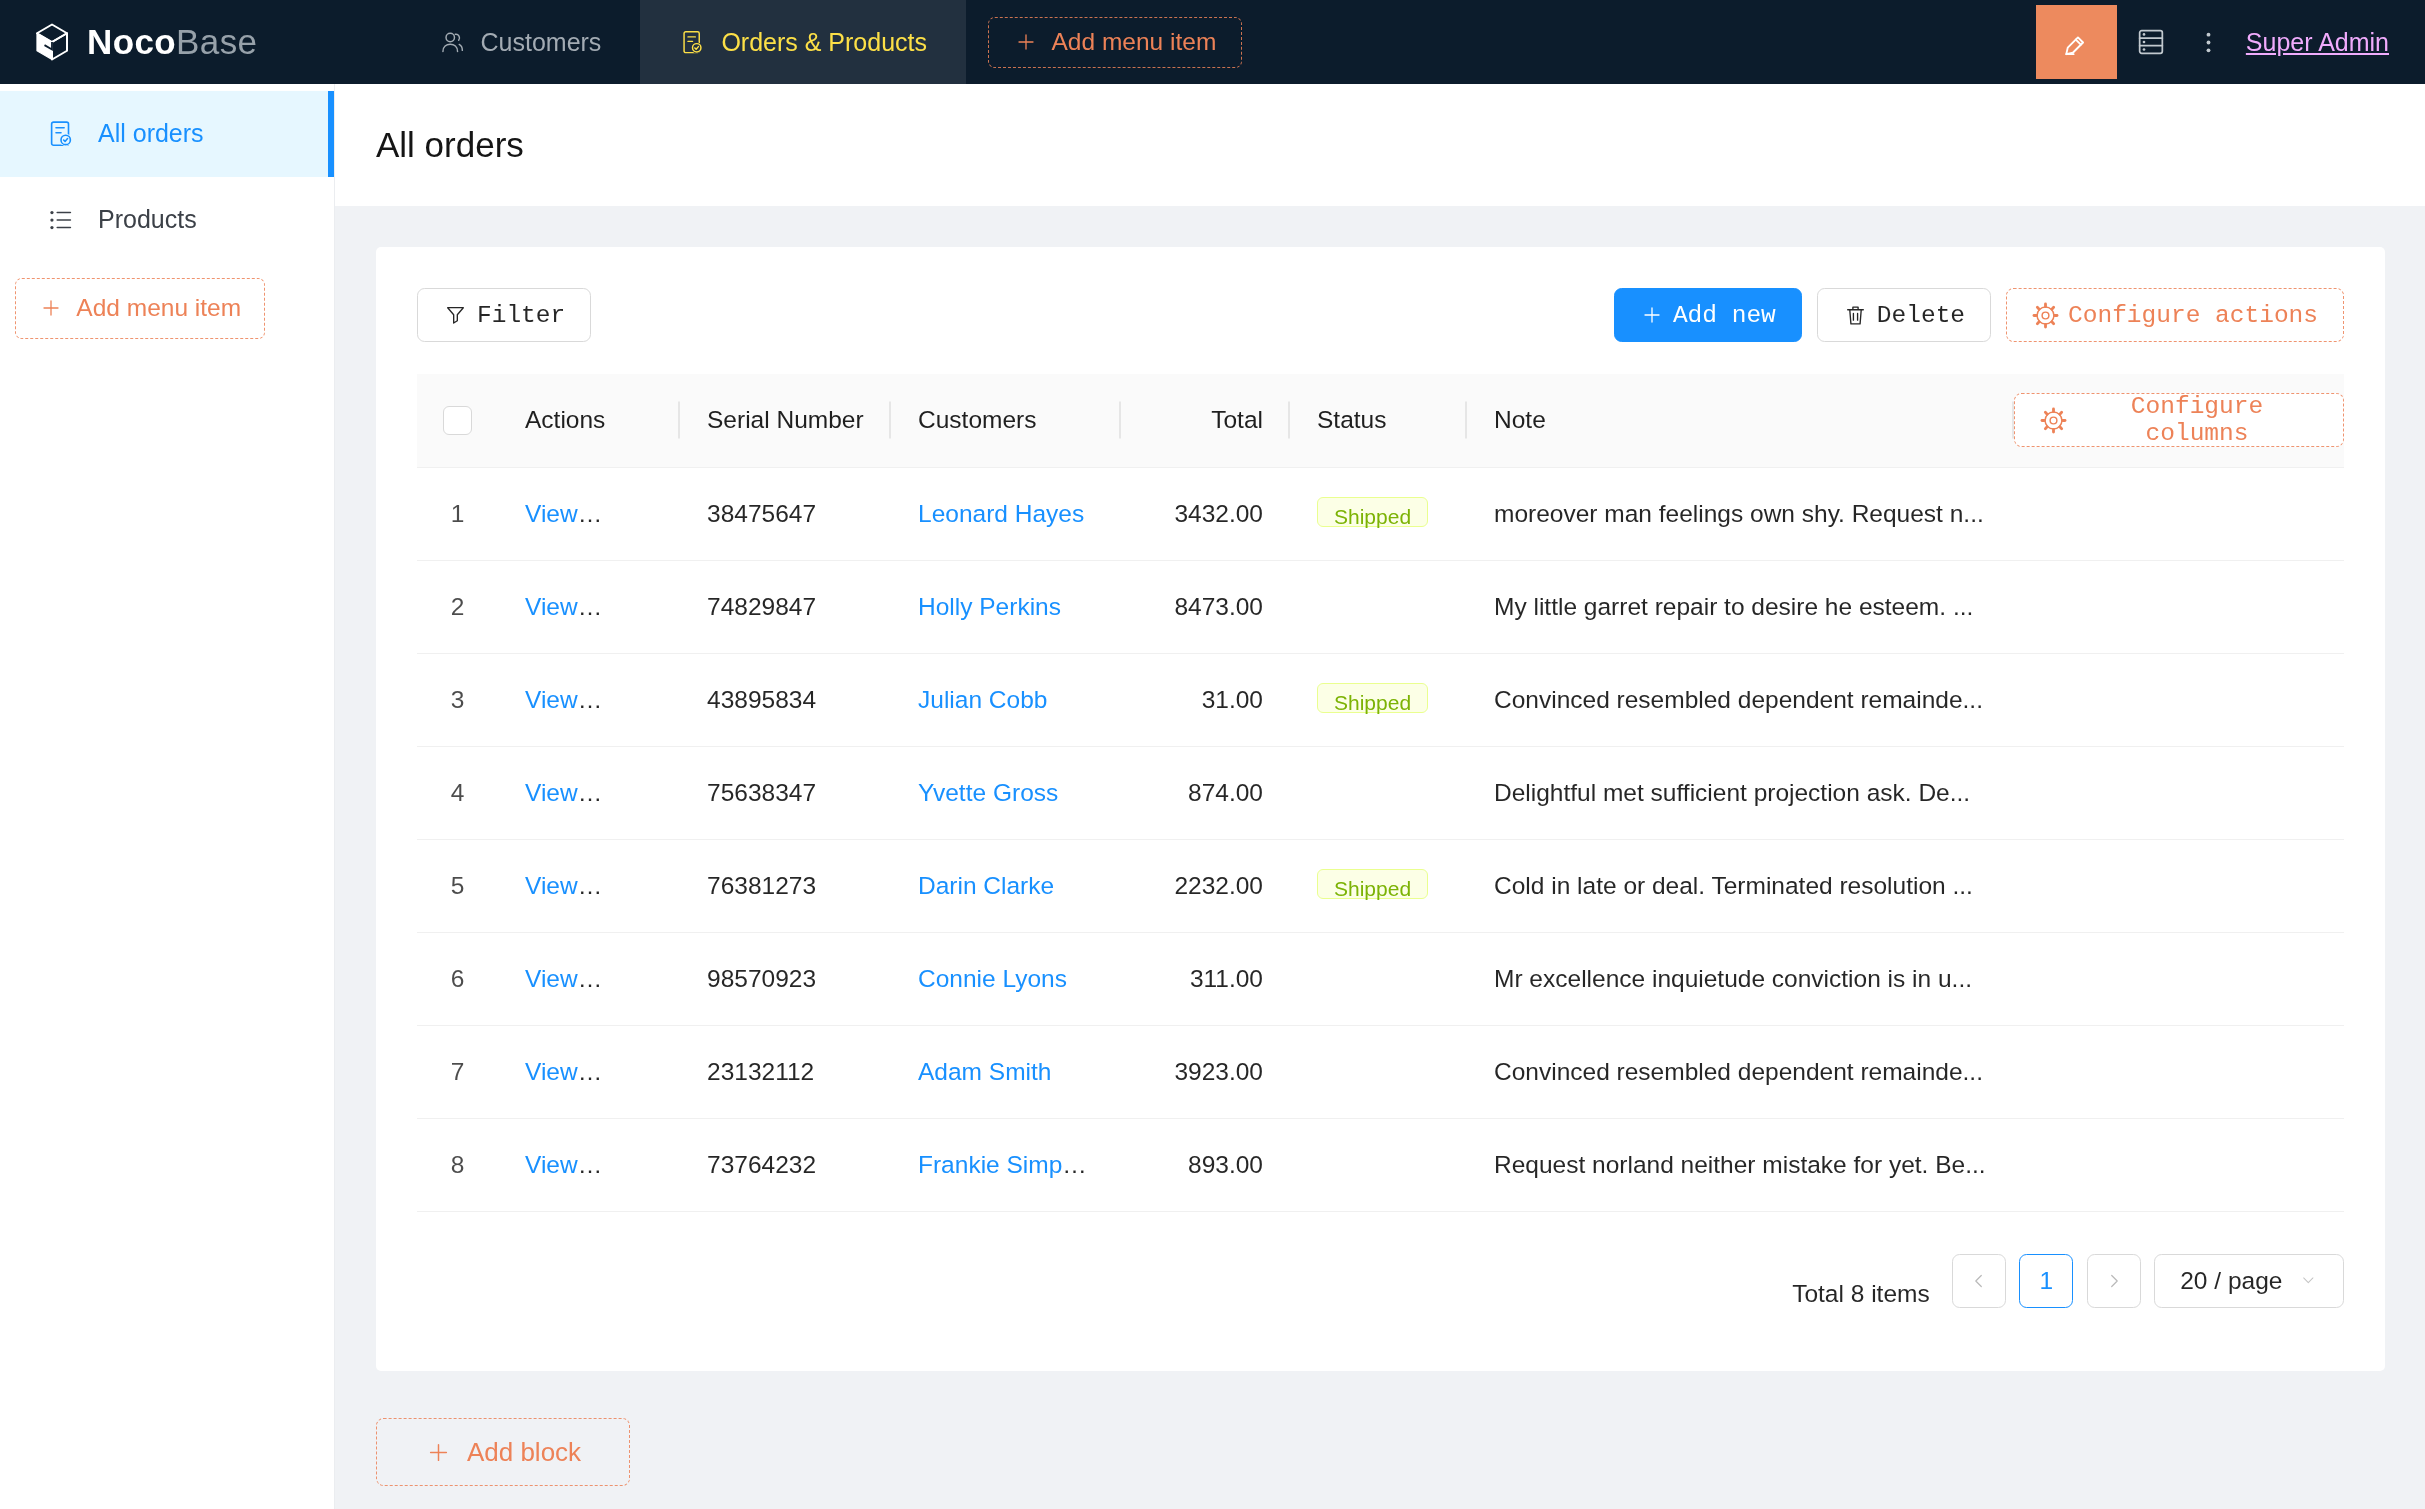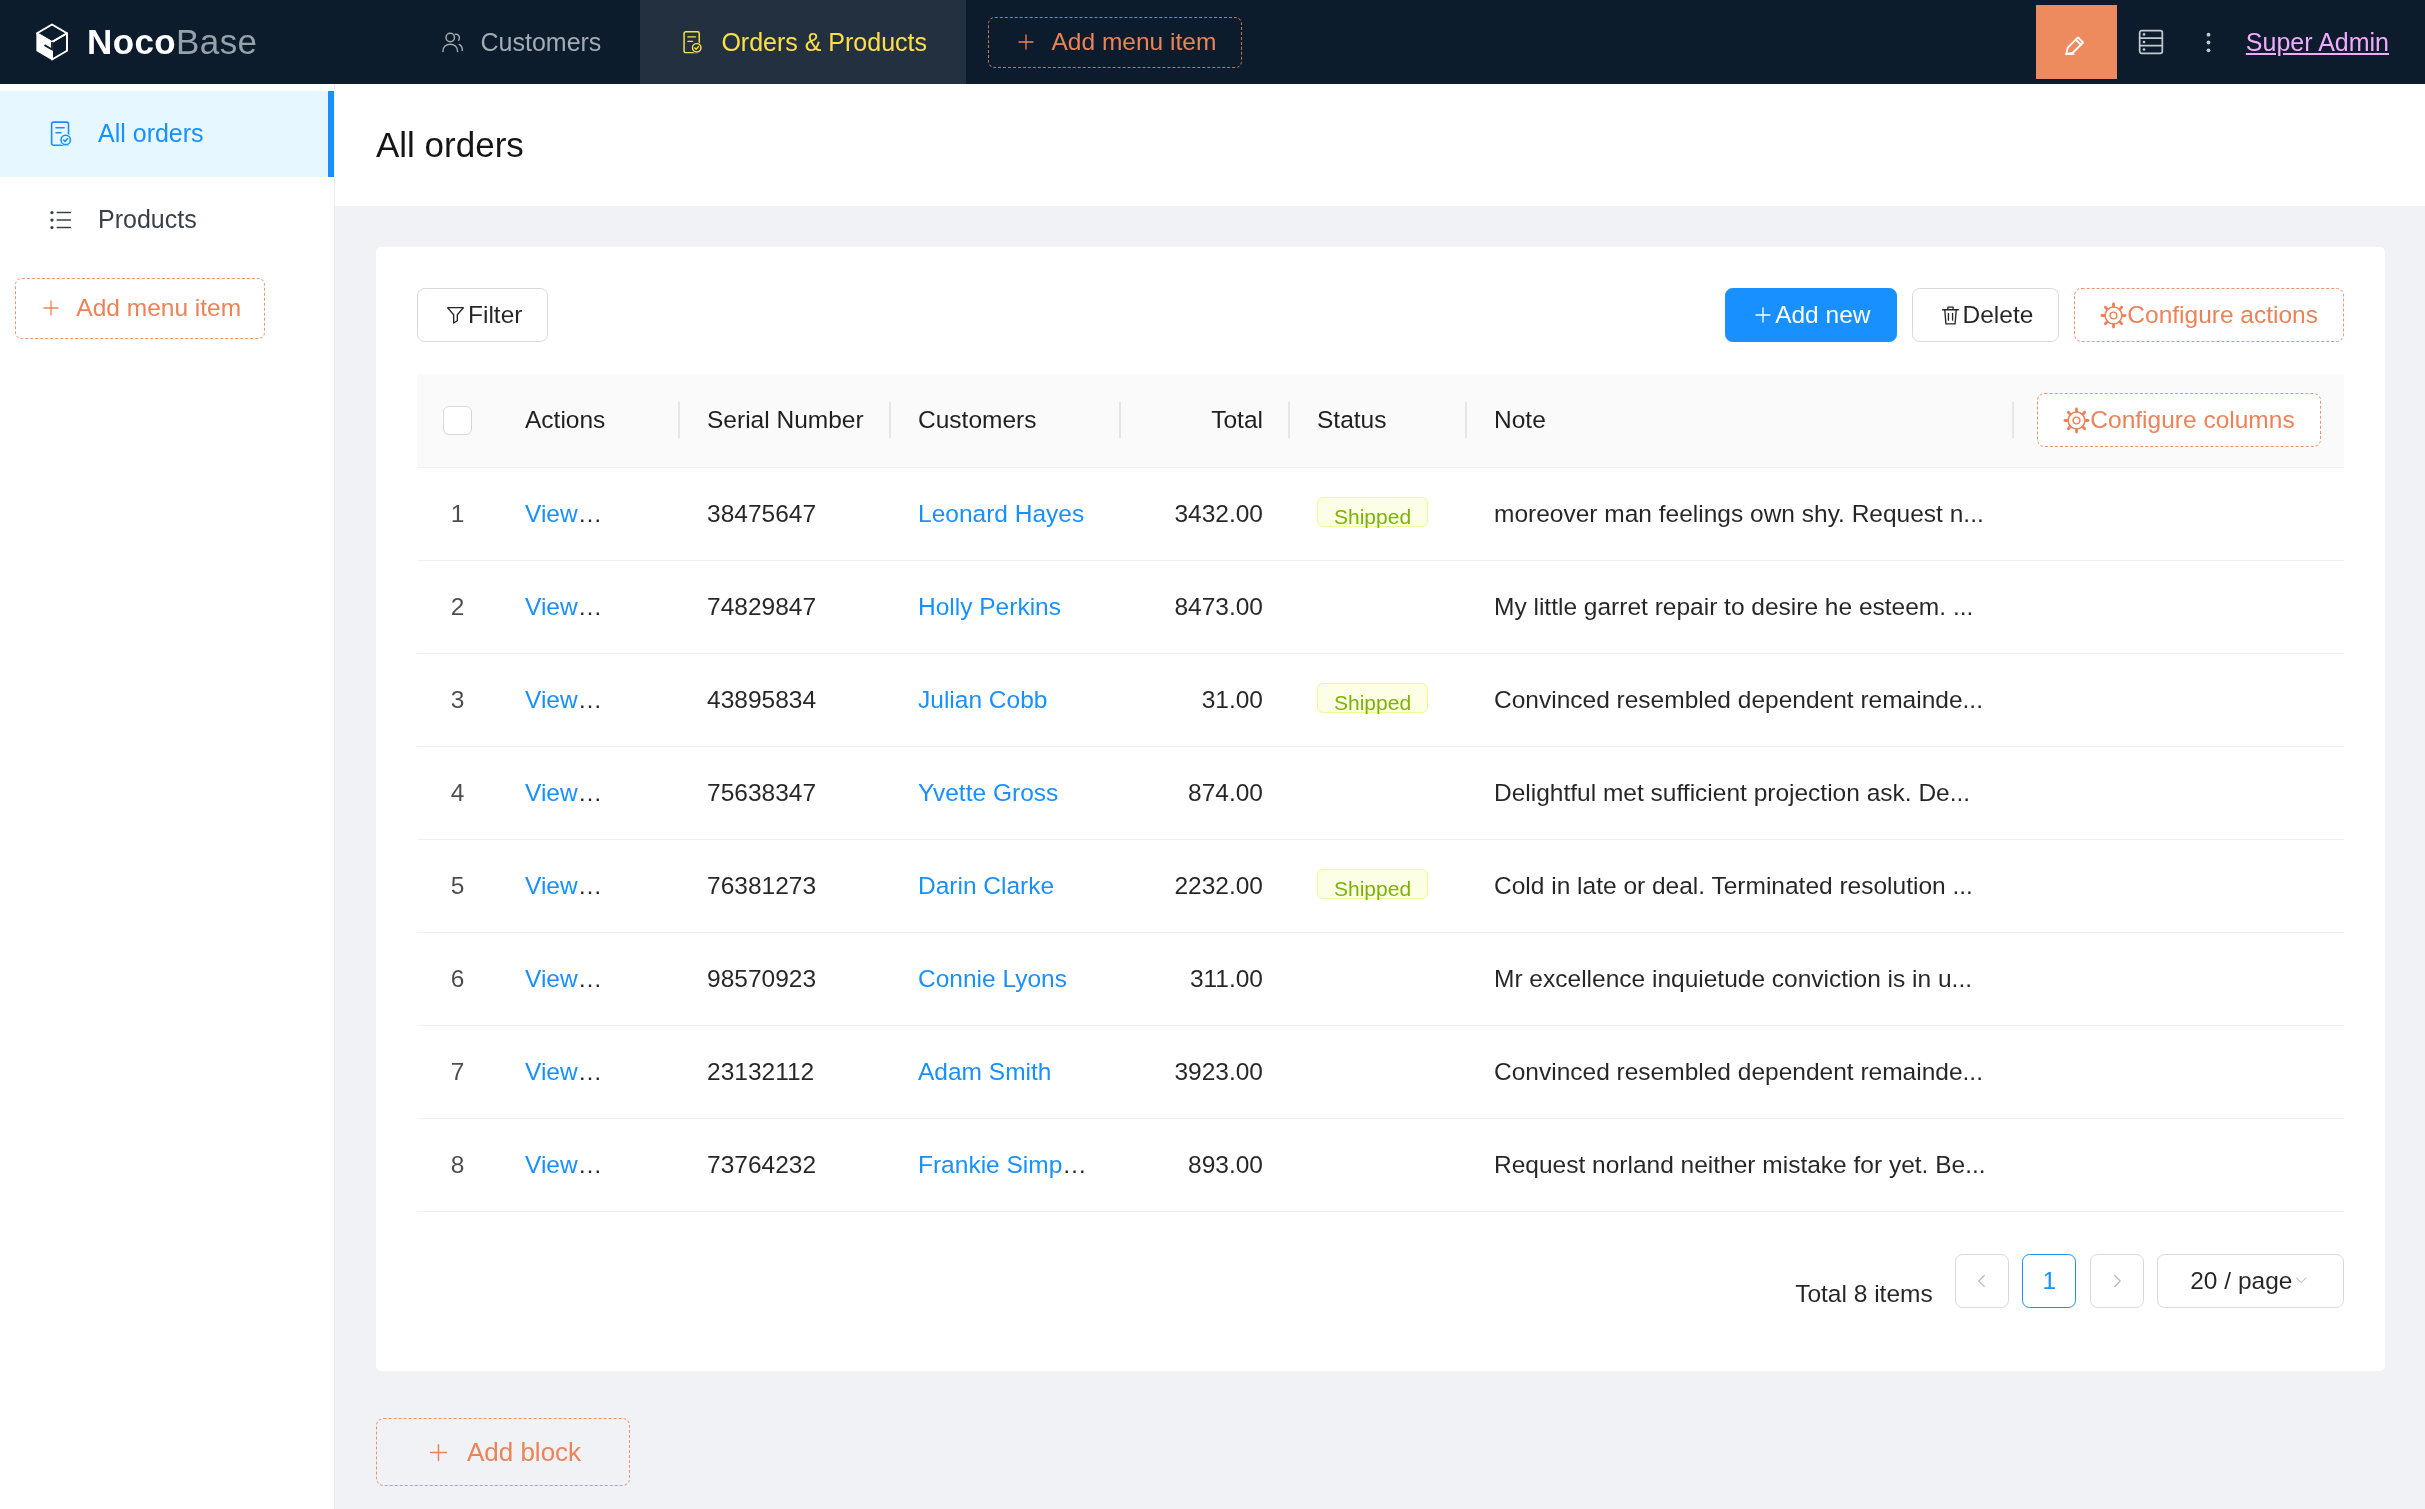--- a/index.html
+++ b/index.html
@@ -47,21 +47,21 @@
   .main{flex:1;display:flex;flex-direction:column;min-width:0;background:#f0f2f5;}
   .page-header{height:122px;background:#fff;display:flex;align-items:center;padding-left:41px;flex:none;}
   .page-title{font-size:35px;font-weight:500;color:#151515;}
   .content{flex:1;padding:41px 41px 0 41px;min-height:0;}
   .card{background:#fff;border-radius:5px;padding:41px;height:1124px;}
 
   
   .toolbar{display:flex;align-items:center;}
   .toolbar .spacer{flex:1;}
   .btn{height:54px;padding:0 25px;border:1.7px solid var(--border);border-radius:7.6px;background:#fff;color:var(--text);
-    font-size:24.5px;display:inline-flex;align-items:center;gap:0;cursor:pointer;font-family:Liberation Sans, sans-serif;}
+    font-size:24.5px;display:inline-flex;align-items:center;gap:9px;cursor:pointer;font-family:Liberation Mono, monospace;}
   .btn svg{flex:none;}
   .btn-primary{background:var(--blue);border-color:var(--blue);color:#fff;}
   .btn-dashed{border-style:dashed;border-color:rgba(237,130,87,.85);color:var(--orange);}
   .toolbar .btn + .btn{margin-left:15px;}
 
   
   table{width:100%;border-collapse:collapse;table-layout:fixed;margin-top:32px;}
   th{background:#fafafa;height:93px;font-size:24.5px;font-weight:500;color:#1f1f1f;text-align:left;padding:0 27px;position:relative;border-bottom:1.7px solid var(--row-line);}
   th.sep::after{content:"";position:absolute;right:0;top:50%;transform:translateY(-50%);width:1.7px;height:37px;background:rgba(0,0,0,0.08);}
   th.c-idx,td.c-idx{text-align:center;padding:0 8.5px;}
@@ -72,21 +72,21 @@
   a.lnk{color:var(--blue);text-decoration:none;cursor:pointer;}
   .vdiv{display:inline-block;width:1.7px;height:24px;background:#e4e4e4;margin:0 17px;vertical-align:-3.4px;}
   .checkbox{display:inline-block;width:29px;height:29px;border:1.7px solid var(--border);border-radius:6px;background:#fff;vertical-align:middle;cursor:pointer;}
   .tag{display:inline-block;height:30px;line-height:37px;padding:0 16px;font-size:21px;color:#7cb305;background:#fcffe6;border:1.7px solid #eaff8f;border-radius:6px;}
 
   
   .pagination{display:flex;align-items:flex-end;justify-content:flex-end;gap:13.5px;margin-top:42px;font-size:24.5px;color:var(--text);}
   .pg-total{margin-right:8.5px;}
   .pg-btn{width:54px;height:54px;border:1.7px solid var(--border);border-radius:7.6px;background:#fff;display:flex;align-items:center;justify-content:center;color:#b9b9b9;cursor:pointer;}
   .pg-btn.current{border-color:var(--blue);color:var(--blue);font-size:24.5px;}
-  .pg-size{height:54px;border:1.7px solid var(--border);border-radius:7.6px;background:#fff;display:flex;align-items:center;padding:0 32px;cursor:pointer;color:var(--text);}
+  .pg-size{height:54px;border:1.7px solid var(--border);border-radius:7.6px;background:#fff;display:flex;align-items:center;gap:17px;padding:0 25px;cursor:pointer;color:var(--text);}
   .pg-size svg{color:#c4c4c4;}
 
   .add-block{margin-top:47px;height:68px;width:254px;display:flex;align-items:center;justify-content:center;gap:15px;
     border:1.7px dashed rgba(237,130,87,.85);border-radius:7.6px;color:var(--orange);font-size:26px;cursor:pointer;background:transparent;}
 
   .ic{stroke:currentColor;fill:none;stroke-width:2.6;stroke-linecap:round;stroke-linejoin:round;}
   .icbg{fill:var(--icon-bg);}
 </style>
 </head>
 <body>

